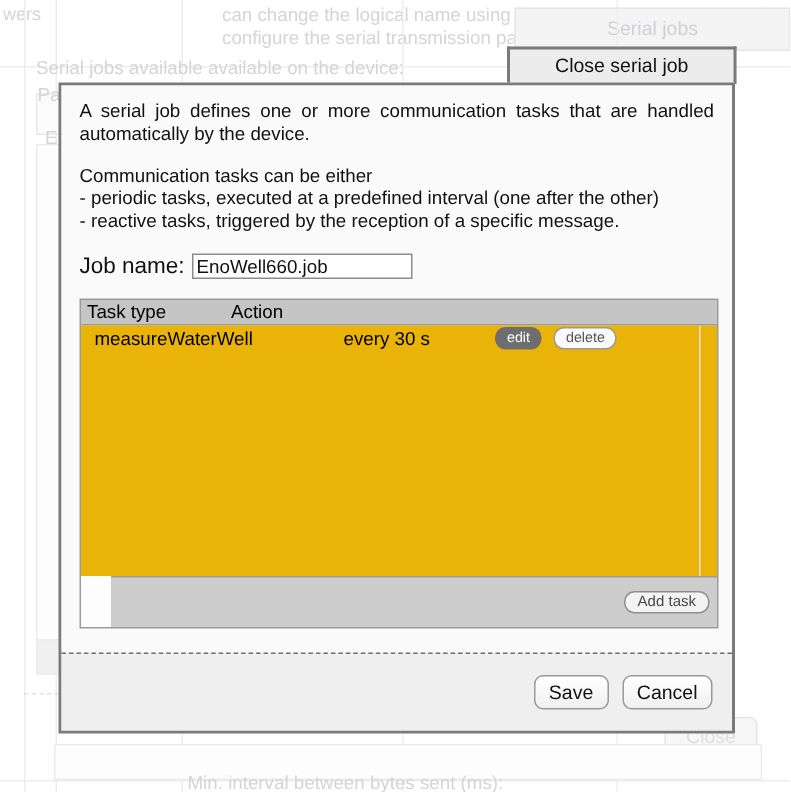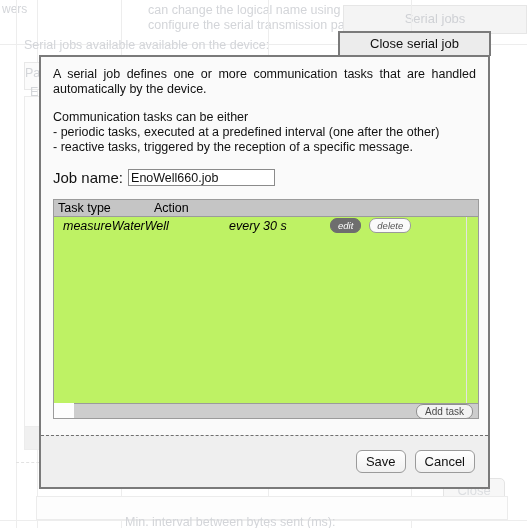--- a/index.html
+++ b/index.html
@@ -165,24 +165,23 @@
     line-height: 16px;
     padding-left: 4px;
     box-sizing: border-box;
   }
   .th.c1 { width: 174px; }
   .th.c2 { width: 96px; }
   .th.c3 { flex: 1; }
 
   .table-body {
     flex: 1;
-    background: #bef264;
+    background: #eab308;
     position: relative;
     overflow: hidden;
-    font-style: italic;
   }
   .table-rows { position: relative; z-index: 2; }
   .tr {
     display: flex;
     align-items: center;
     height: 17px;
   }
   .td {
     font-size: 12.5px;
     color: #000;
@@ -212,21 +211,21 @@
     cursor: pointer;
     font-family: "Liberation Sans", sans-serif;
   }
   .pill.solid {
     background: #6e6e6e;
     border-color: #6e6e6e;
     color: #ffffff;
   }
   .table-foot {
     flex: 0 0 auto;
-    height: 15px;
+    height: 34px;
     background: #cdcdcd;
     border-top: 1px solid #9b9b9b;
     display: flex;
     align-items: center;
     justify-content: flex-end;
     padding-right: 5px;
     box-sizing: border-box;
     margin-left: 20px;
   }
   .pill.addtask {
@@ -284,21 +283,21 @@
   <div class="bg-vline" style="left:37px; top:0; height:528px;"></div>
   <div class="bg-vline" style="left:121px; top:0; height:528px;"></div>
   <div class="bg-vline" style="left:268px; top:0; height:528px;"></div>
   <div class="bg-vline" style="left:411px; top:0; height:528px;"></div>
   <div class="bg-hline" style="left:0; top:44px; width:527px;"></div>
   <div class="bg-hline" style="left:0; top:520px; width:527px;"></div>
 
   <div class="bg-text" style="left:24px; top:38px;">Serial jobs available available on the device:</div>
 
   <div class="bg-panel" style="left:24px; top:62px; width:40px; height:26px;"></div>
-  <div class="bg-text" style="left:25px; top:66px;text-align:center;">Pa</div>
+  <div class="bg-text" style="left:25px; top:56px;text-align:center;">Pa</div>
   <div class="bg-text" style="left:30px; top:85px;">E</div>
 
   <div class="bg-field" style="left:24px; top:96px; width:95px; height:330px;"></div>
   <div class="bg-field" style="left:24px; top:426px; width:95px; height:22px; background:#f0f0f0;"></div>
   <div class="bg-dashline" style="left:16px; top:462px; width:110px;"></div>
 
   <div class="bg-btn" style="left:443px; top:478px; width:60px; height:25px; line-height:23px;">Close</div>
 
   <div class="bg-field" style="left:36px; top:496px; width:470px; height:22px;"></div>
   <div class="bg-text" style="left:125px; top:515px;">Min. interval between bytes sent (ms):</div>

